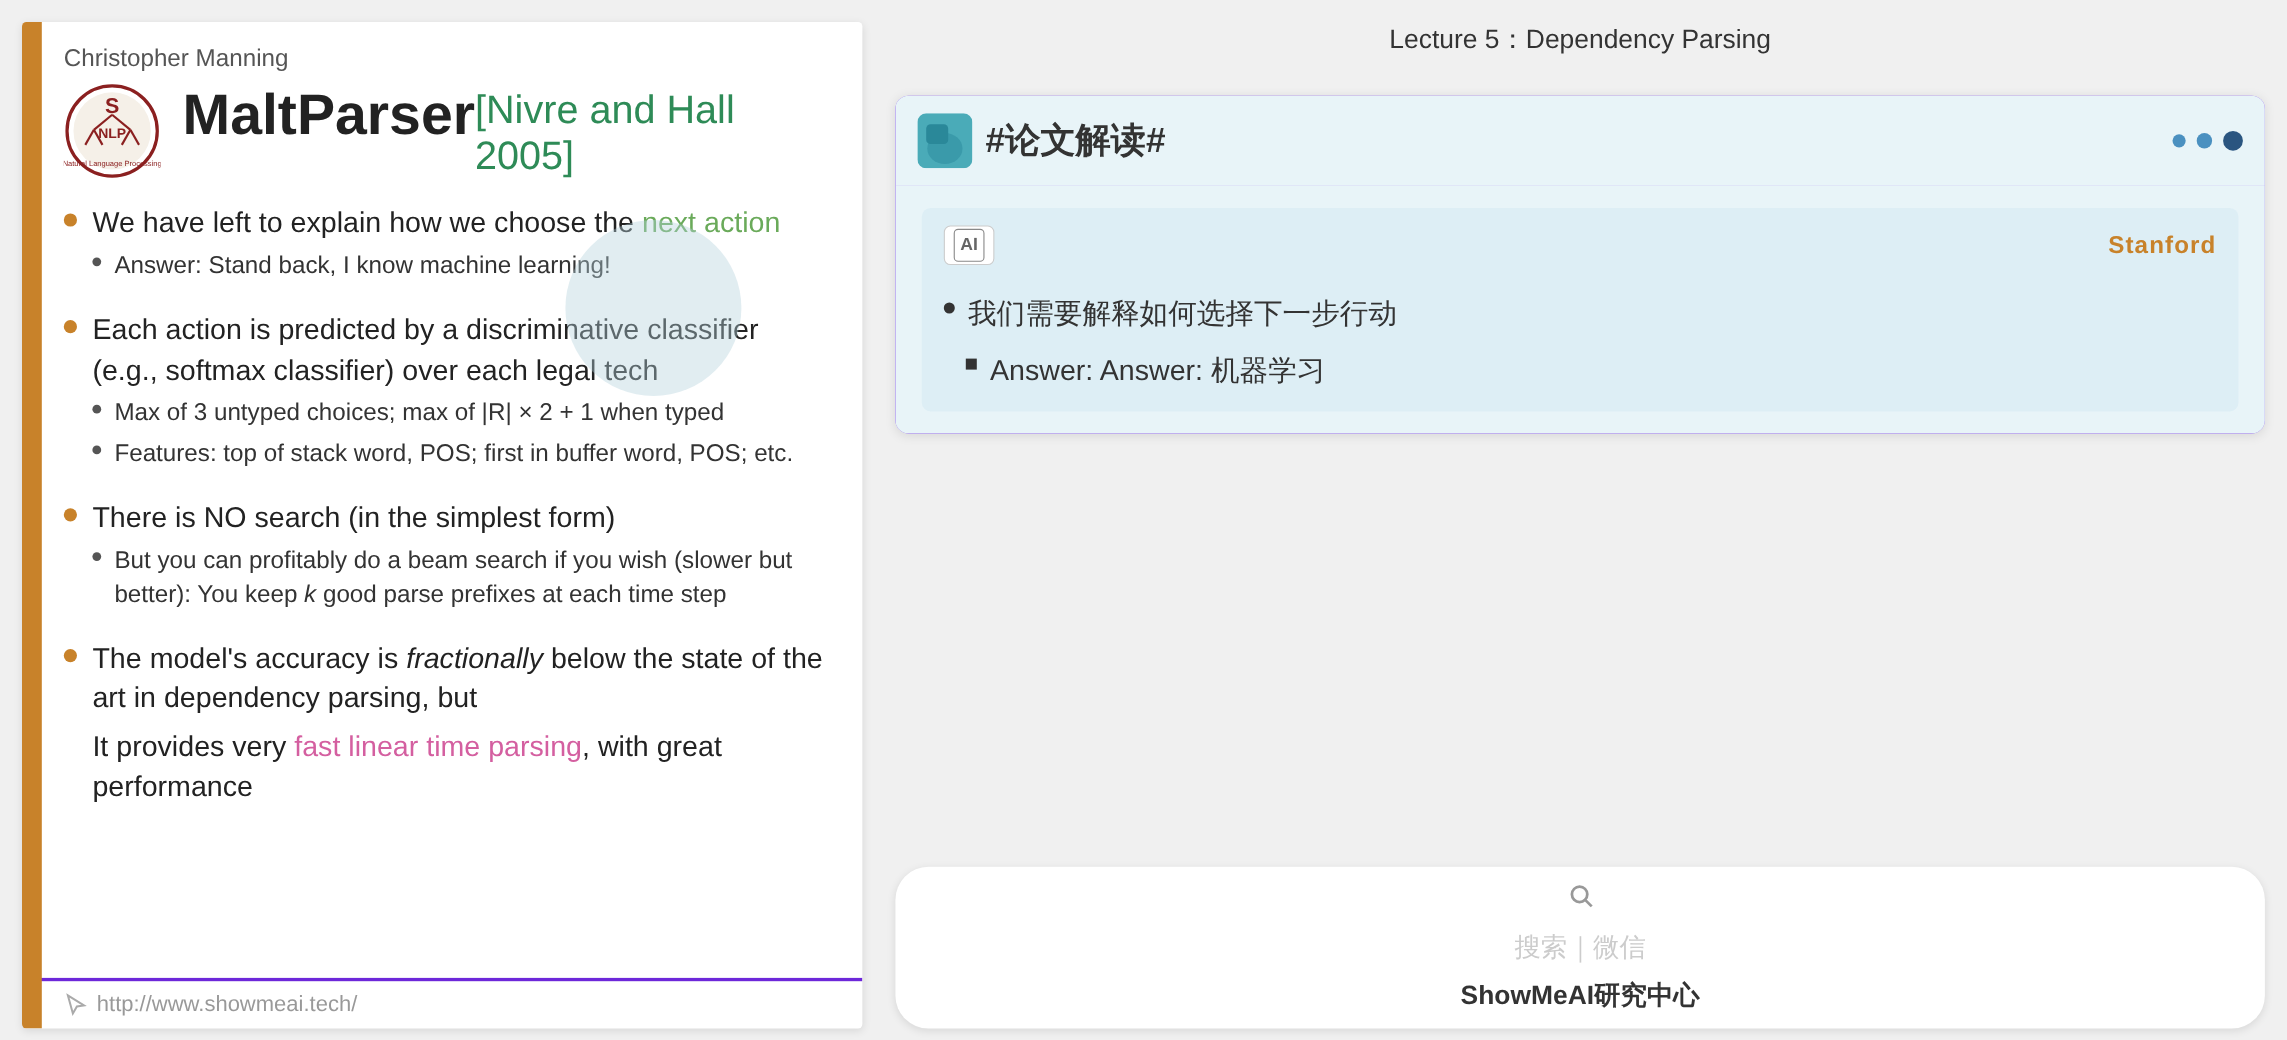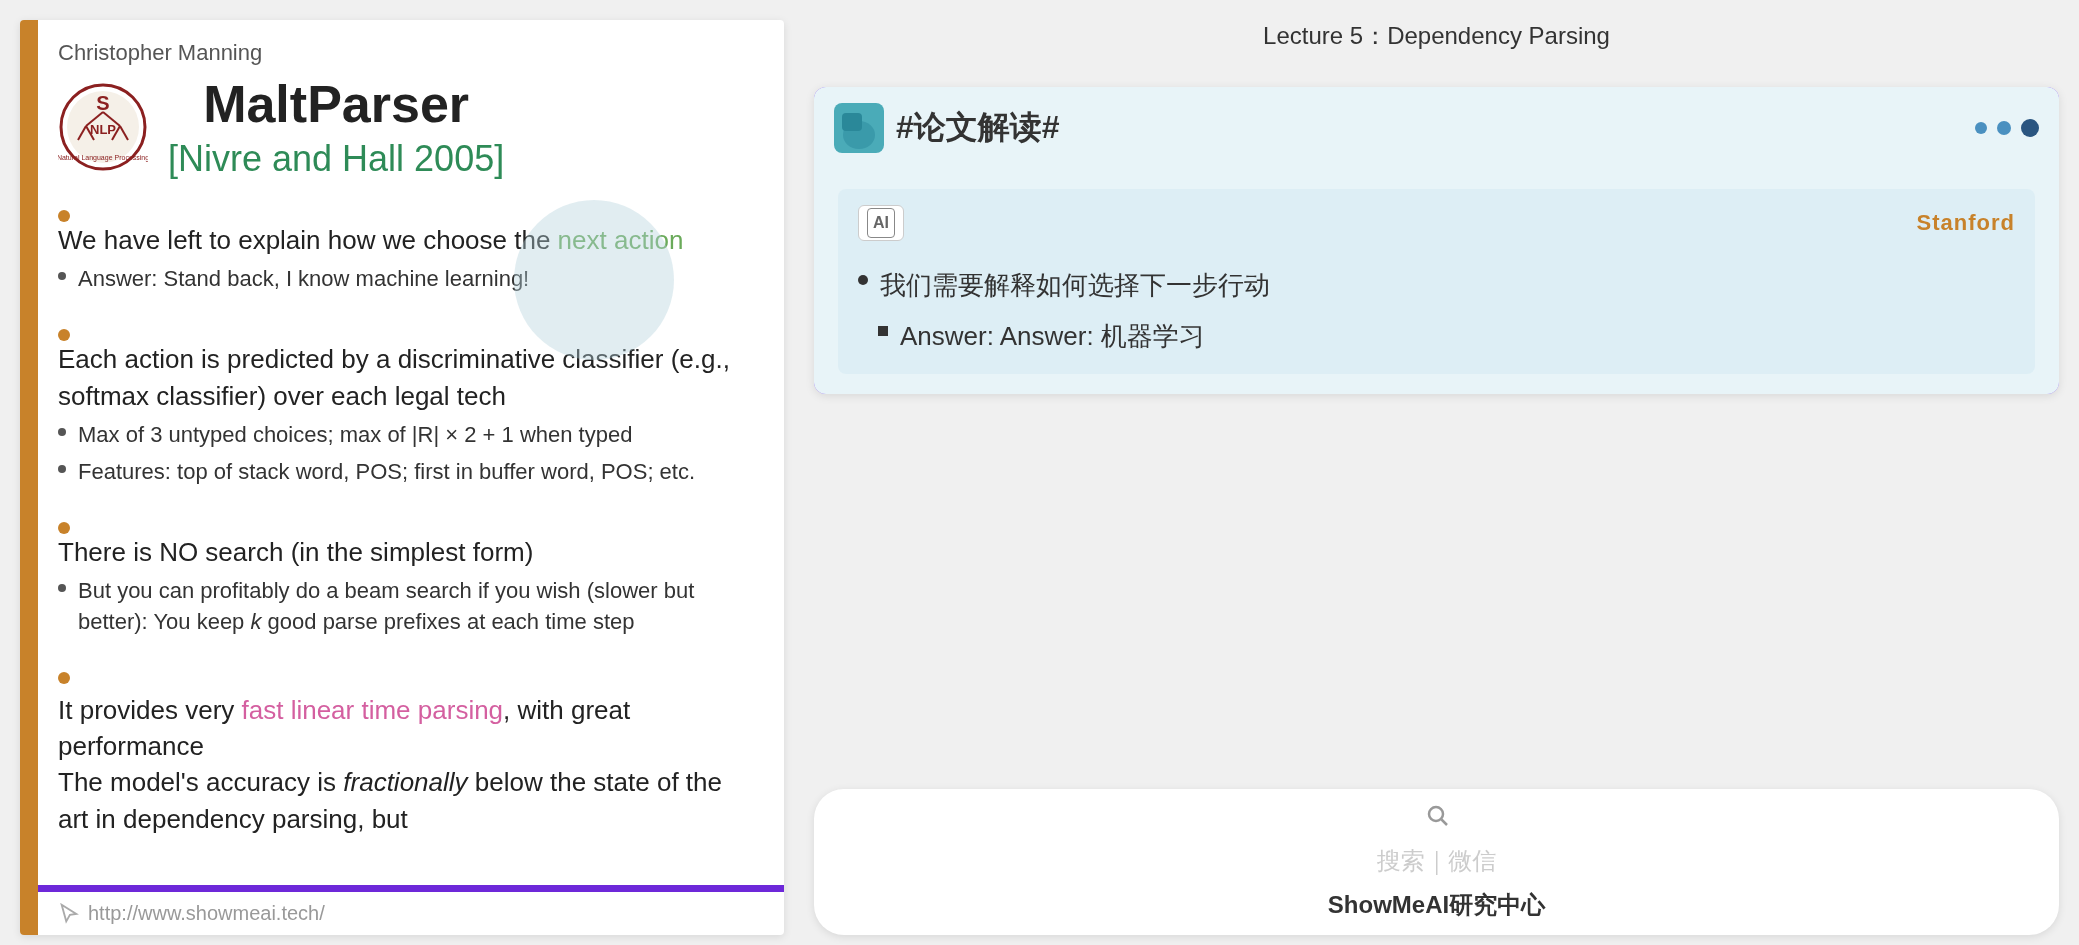--- a/index.html
+++ b/index.html
@@ -70,22 +70,21 @@
       gap: 20px;
     }
 
     .stanford-logo {
       width: 90px;
       height: 90px;
     }
 
     .slide-titles {
       display: flex;
-      flex-direction: column;
-      text-align: center;
+      flex-direction: row;
     }
 
     .slide-title-main {
       font-size: 52px;
       font-weight: bold;
       color: #222;
     }
 
     .slide-title-sub {
       font-size: 36px;
@@ -99,21 +98,20 @@
       margin-top: 10px;
     }
 
     .slide-bullets > li {
       display: flex;
       align-items: flex-start;
       margin-bottom: 18px;
       font-size: 26px;
       line-height: 1.4;
       color: #222;
-      flex-direction: column;
     }
 
     .bullet-dot {
       width: 12px;
       height: 12px;
       background: #c8822a;
       border-radius: 50%;
       margin-top: 10px;
       margin-right: 14px;
       flex-shrink: 0;
@@ -154,21 +152,21 @@
     }
 
     .italic-text {
       font-style: italic;
     }
 
     .slide-footer {
       display: flex;
       align-items: center;
       padding: 10px 30px 10px 38px;
-      border-top: 7px solid #6d28d9;
+      border-top: 3px solid #6d28d9;
       gap: 8px;
       color: #999;
       font-size: 20px;
     }
 
     
     .deco-circle {
       position: absolute;
       width: 160px;
       height: 160px;
@@ -465,22 +463,22 @@
                   <div class="sub-bullet-dot"></div>
                   <span>But you can profitably do a beam search if you wish (slower but better): You keep <em>k</em> good parse prefixes at each time step</span>
                 </li>
               </ul>
             </div>
           </li>
 
           <li>
             <div class="bullet-dot"></div>
             <div>
+              <div>The model's accuracy is <span class="italic-text">fractionally</span> below the state of the art in dependency parsing, but</div>
               <div style="margin-top:8px">It provides very <span class="highlight-pink">fast linear time parsing</span>, with great performance</div>
-              <div>The model's accuracy is <span class="italic-text">fractionally</span> below the state of the art in dependency parsing, but</div>
             </div>
           </li>
         </ul>
       </div>
 
       <div class="slide-footer">
 
         <svg width="22" height="22" viewBox="0 0 24 24">
           <path d="M4 2l16 10-7 1-4 7z" fill="none" stroke="#aaa" stroke-width="2"></path>
         </svg>

